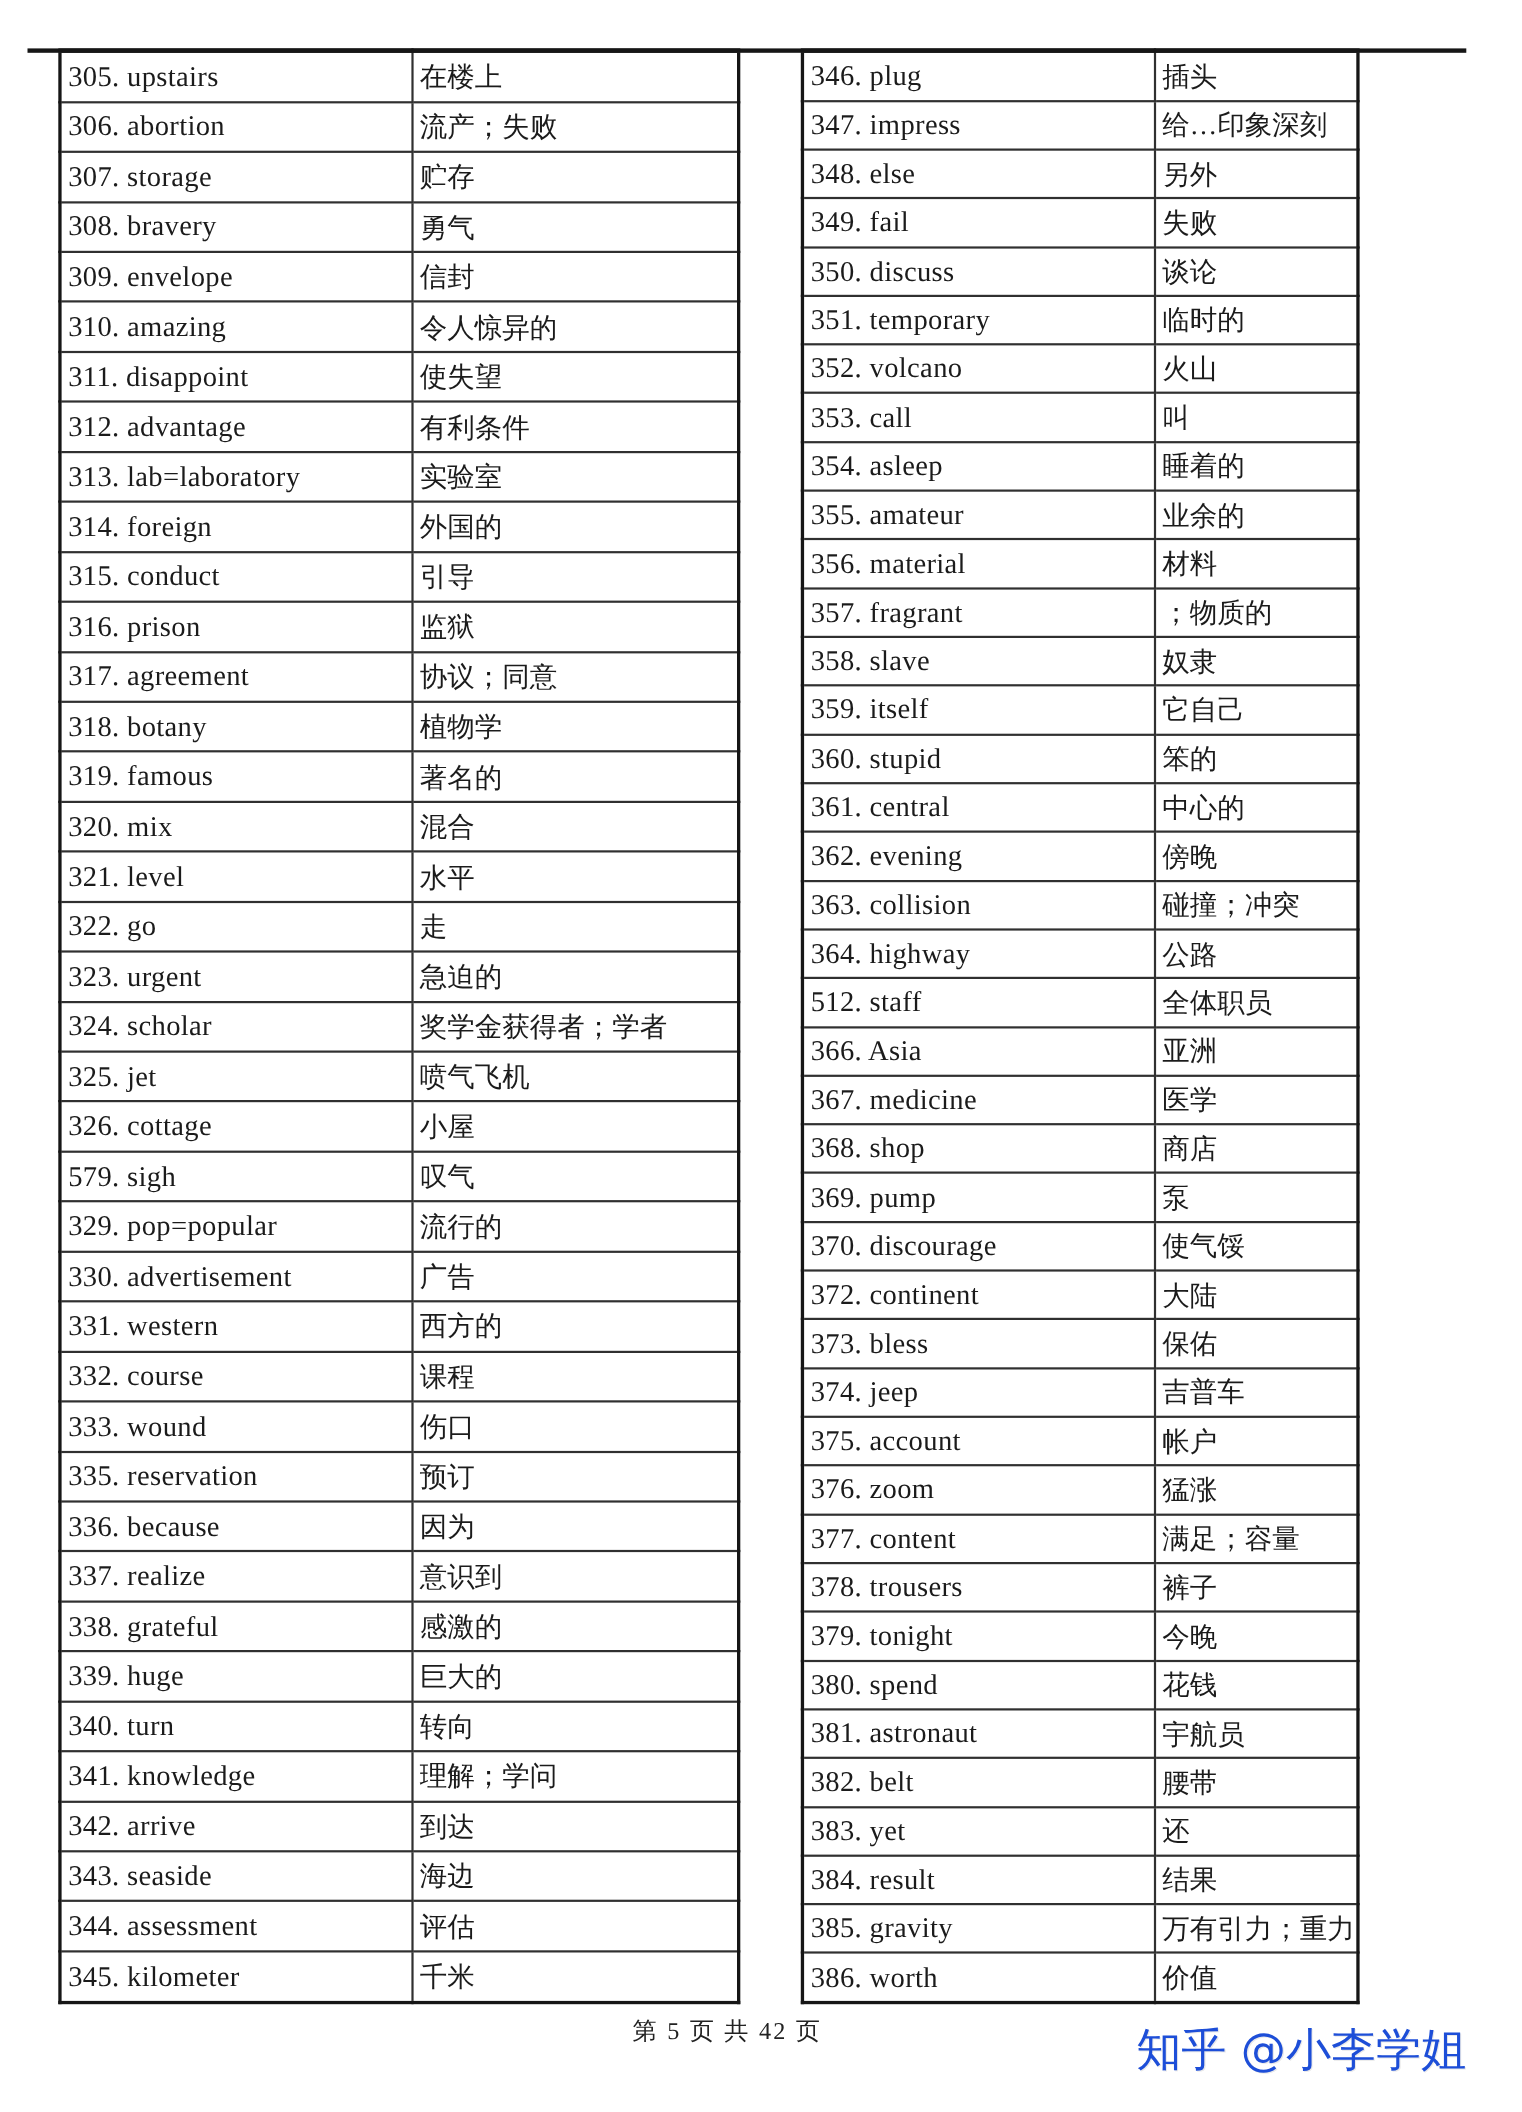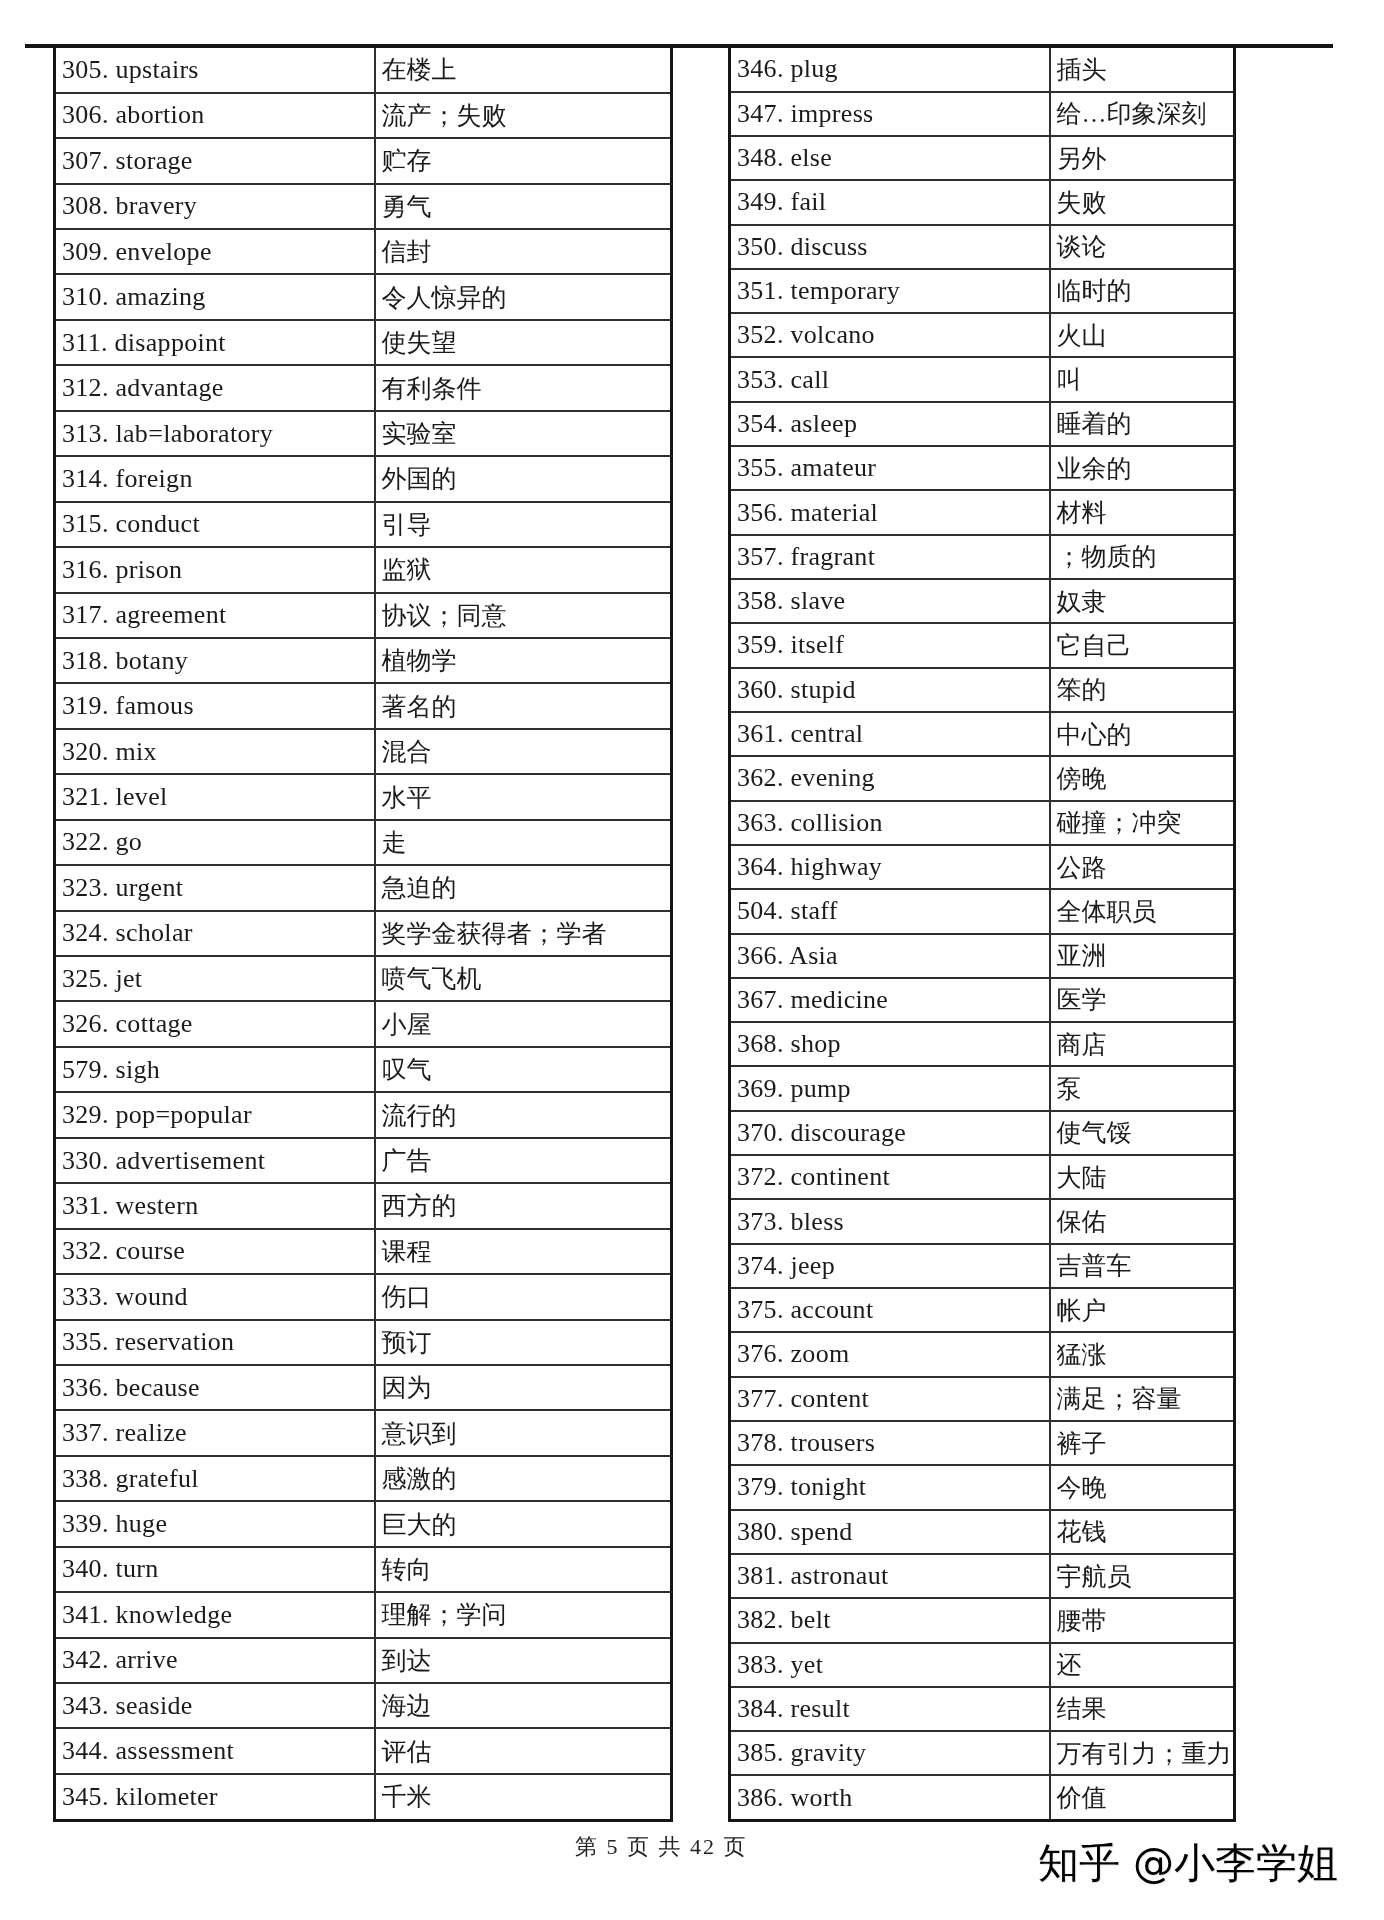--- a/index.html
+++ b/index.html
@@ -59,24 +59,24 @@
     font-size: 22px;
     letter-spacing: 2px;
     color: #222222;
     font-family: "Liberation Serif", "DejaVu Sans", serif;
   }
   .watermark {
     position: absolute;
     left: 1028px;
     top: 1836px;
     width: 310px;
-    text-align: right;
+    text-align: center;
     font-size: 41px;
     font-family: "DejaVu Sans", sans-serif;
-    color: #000000;
+    color: #1d4ed8;
     text-shadow: 1px 1px 0 #e9e9e9;
     white-space: nowrap;
   }
 </style>
 </head>
 <body>
 
 <div class="top-rule"></div>
 
 <table class="vocab left">
@@ -381,21 +381,21 @@
         <td class="en">363. collision</td>
         <td class="zh">碰撞；冲突</td>
       </tr>
 
       <tr>
         <td class="en">364. highway</td>
         <td class="zh">公路</td>
       </tr>
 
       <tr>
-        <td class="en">504. staff</td>
+        <td class="en">512. staff</td>
         <td class="zh">全体职员</td>
       </tr>
 
       <tr>
         <td class="en">366. Asia</td>
         <td class="zh">亚洲</td>
       </tr>
 
       <tr>
         <td class="en">367. medicine</td>

